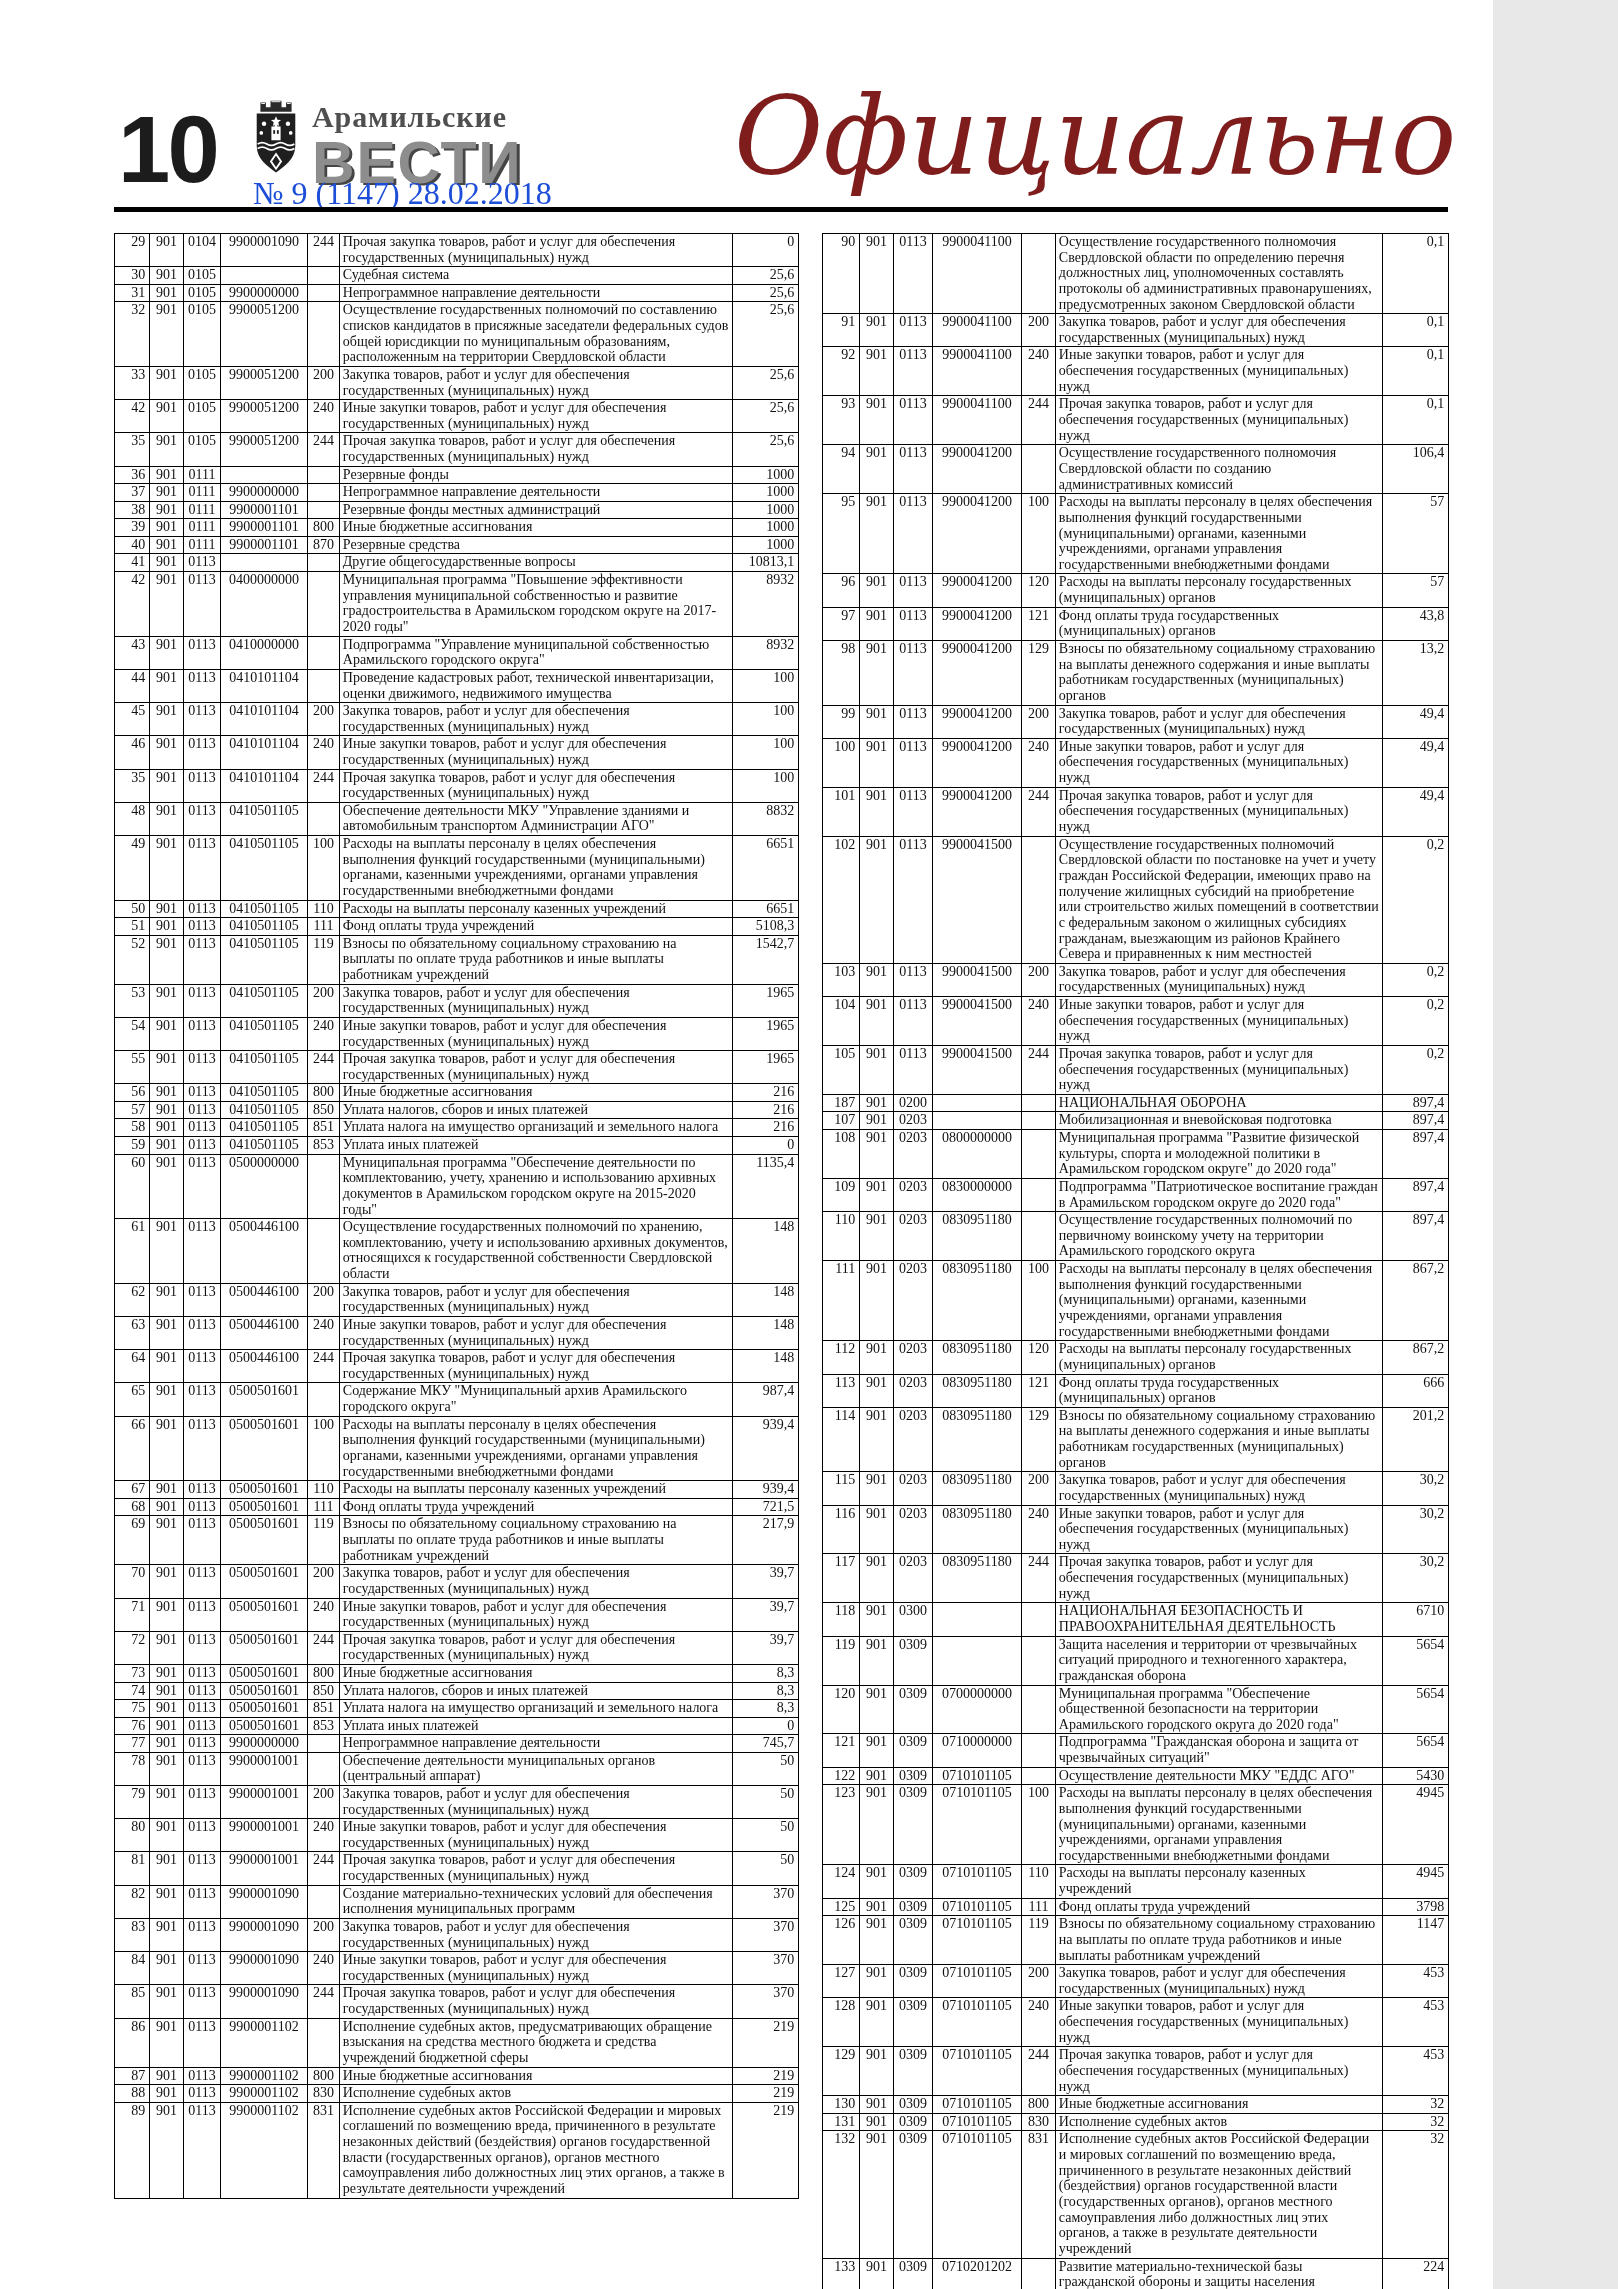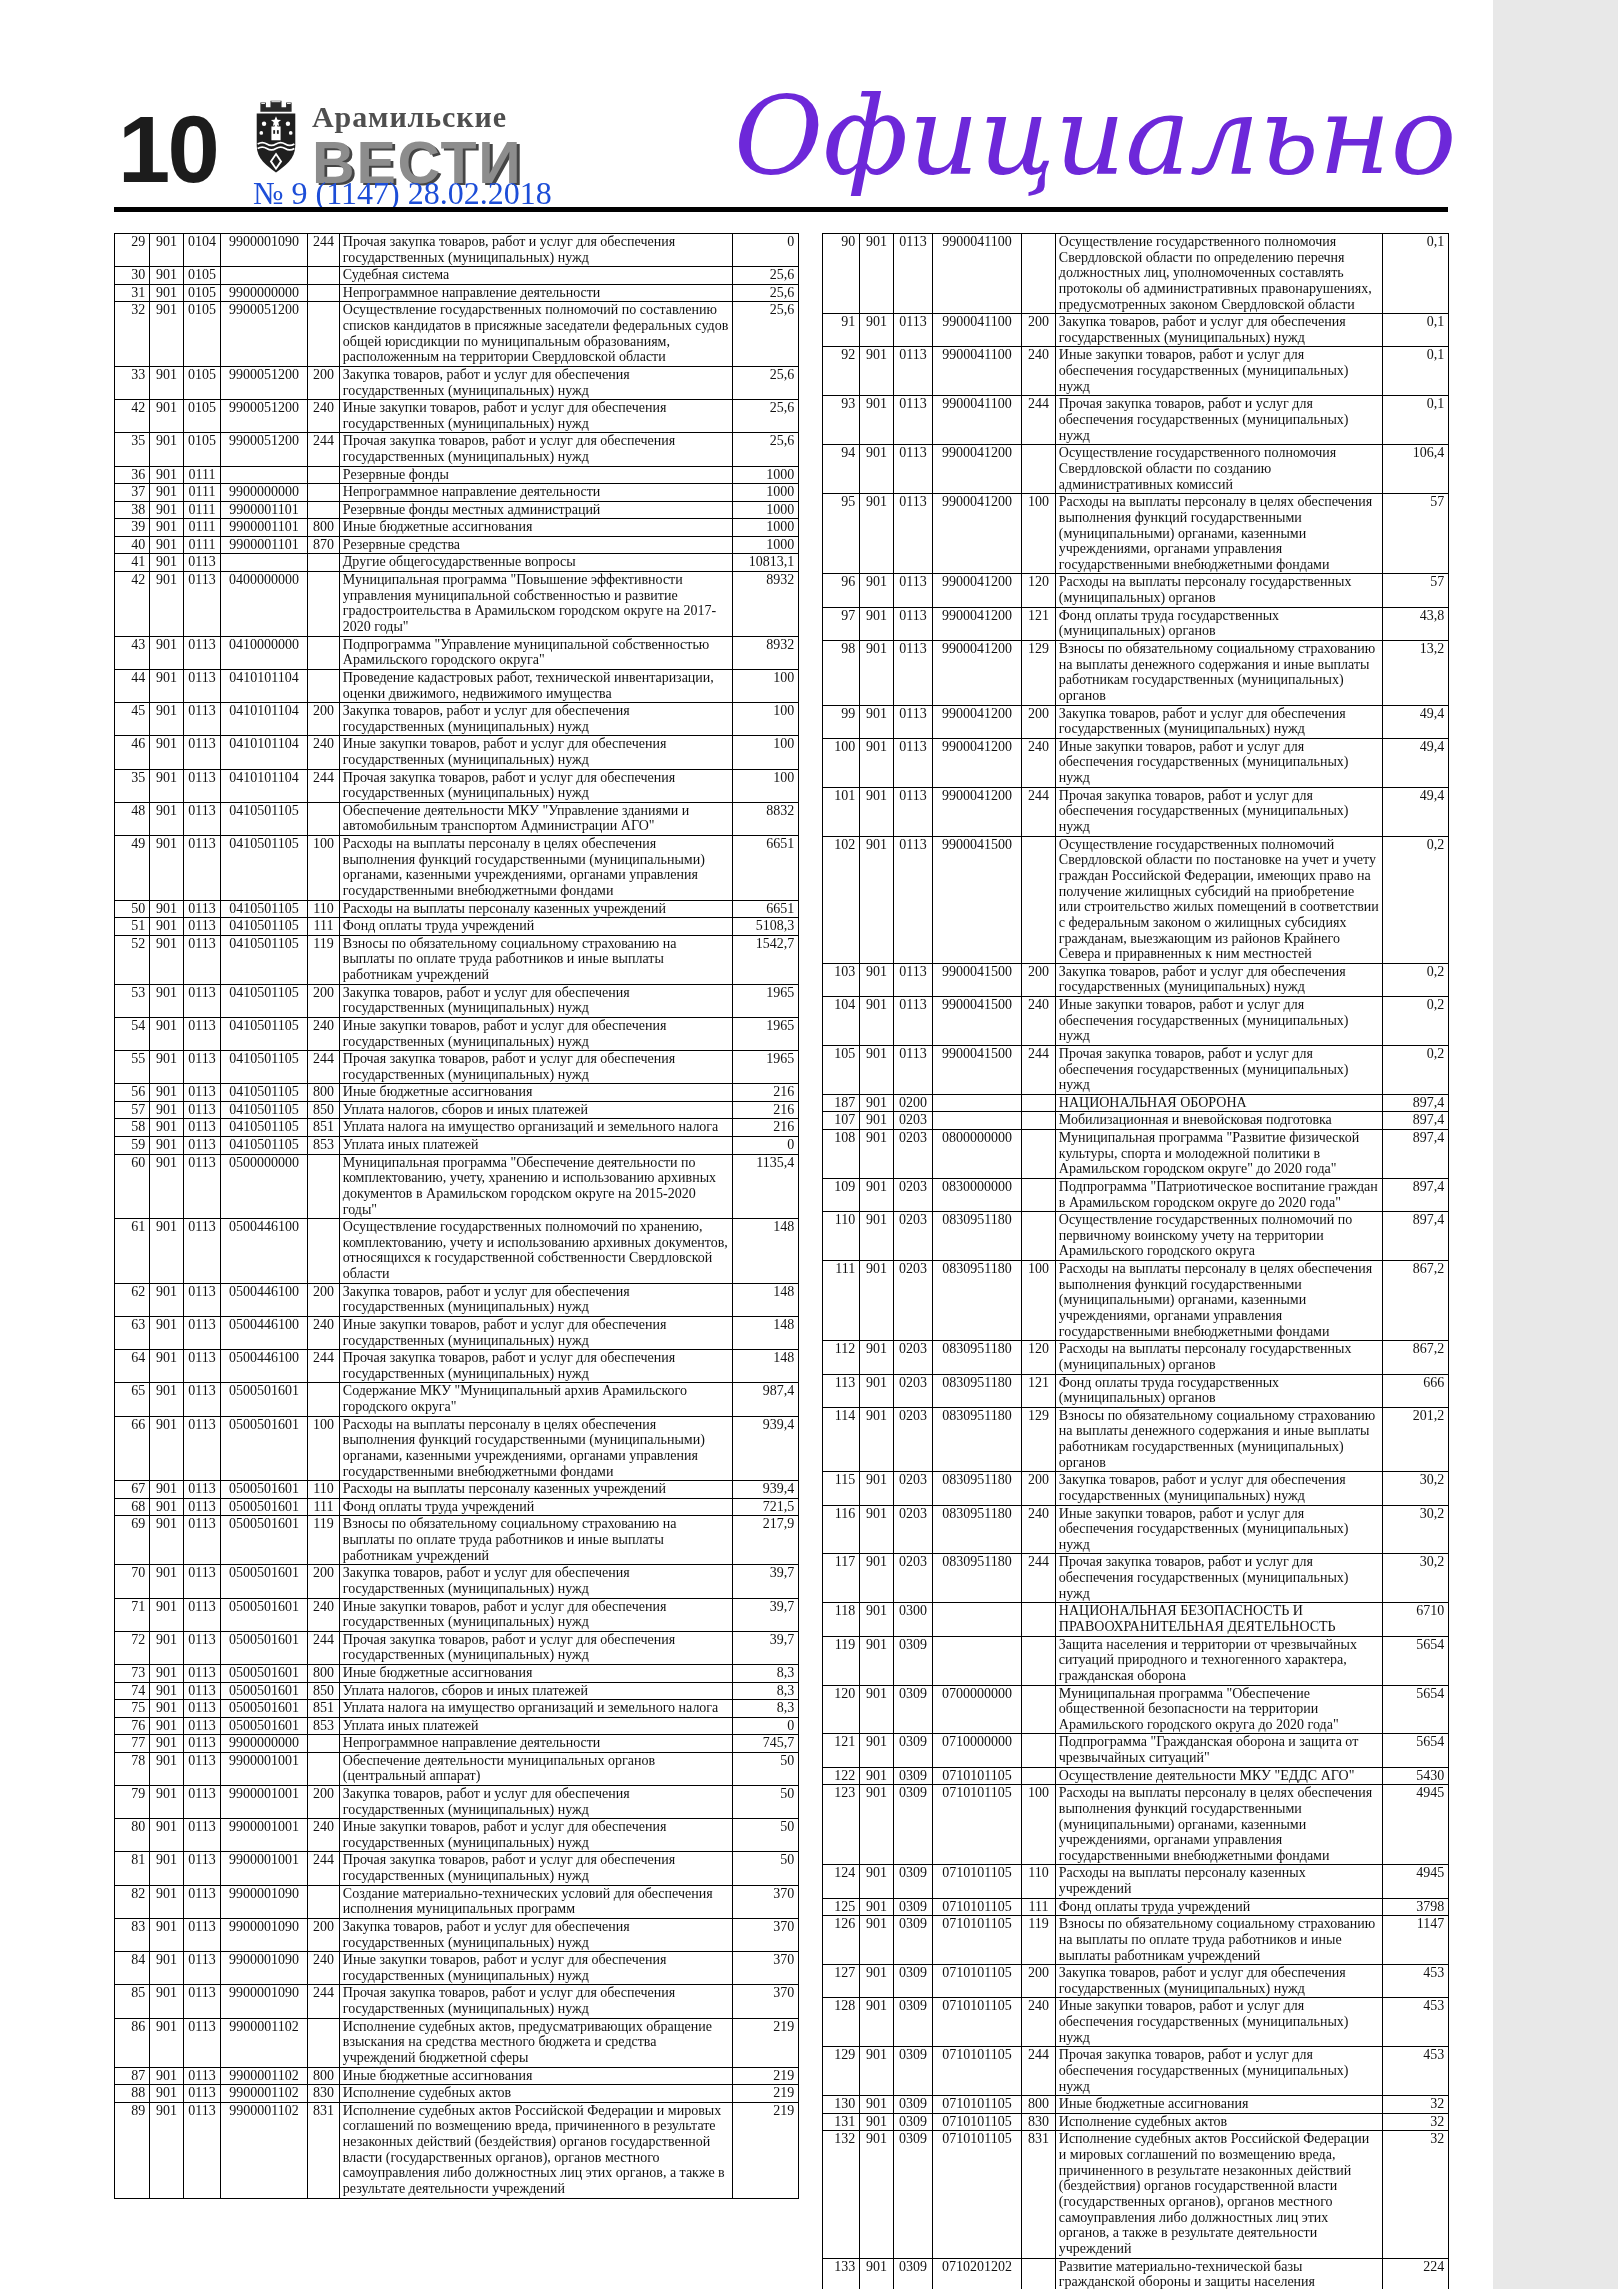--- a/index.html
+++ b/index.html
@@ -24,21 +24,21 @@
     font-size:59px;color:#8d8d8d;letter-spacing:1.8px;margin-top:1.8px;
     text-shadow:2.8px 1.8px 0 #454545;
   }
   .issue-line{
     position:absolute;left:253px;top:175px;
     font-family:"Liberation Serif",serif;font-size:32px;color:#1d4ed8;
   }
   .section-title{
     position:absolute;left:734px;top:81px;
     font-family:"DejaVu Serif","Liberation Serif",serif;
-    font-style:italic;font-size:109px;line-height:1;color:#6d28d9;
+    font-style:italic;font-size:109px;line-height:1;color:#7f1d1d;
   }
   .header-rule{
     position:absolute;left:114px;top:207px;width:1334px;height:4.6px;background:#000;
   }
   
   .tables{
     position:absolute;left:114px;top:233px;display:flex;gap:23px;align-items:flex-start;
   }
   table.budget{
     border-collapse:collapse;table-layout:fixed;

